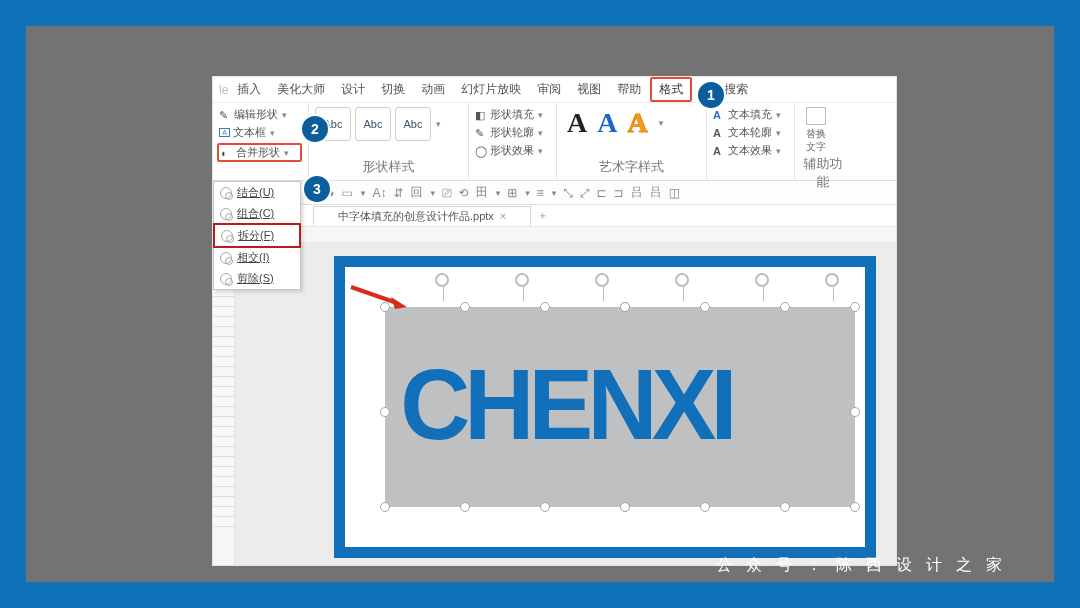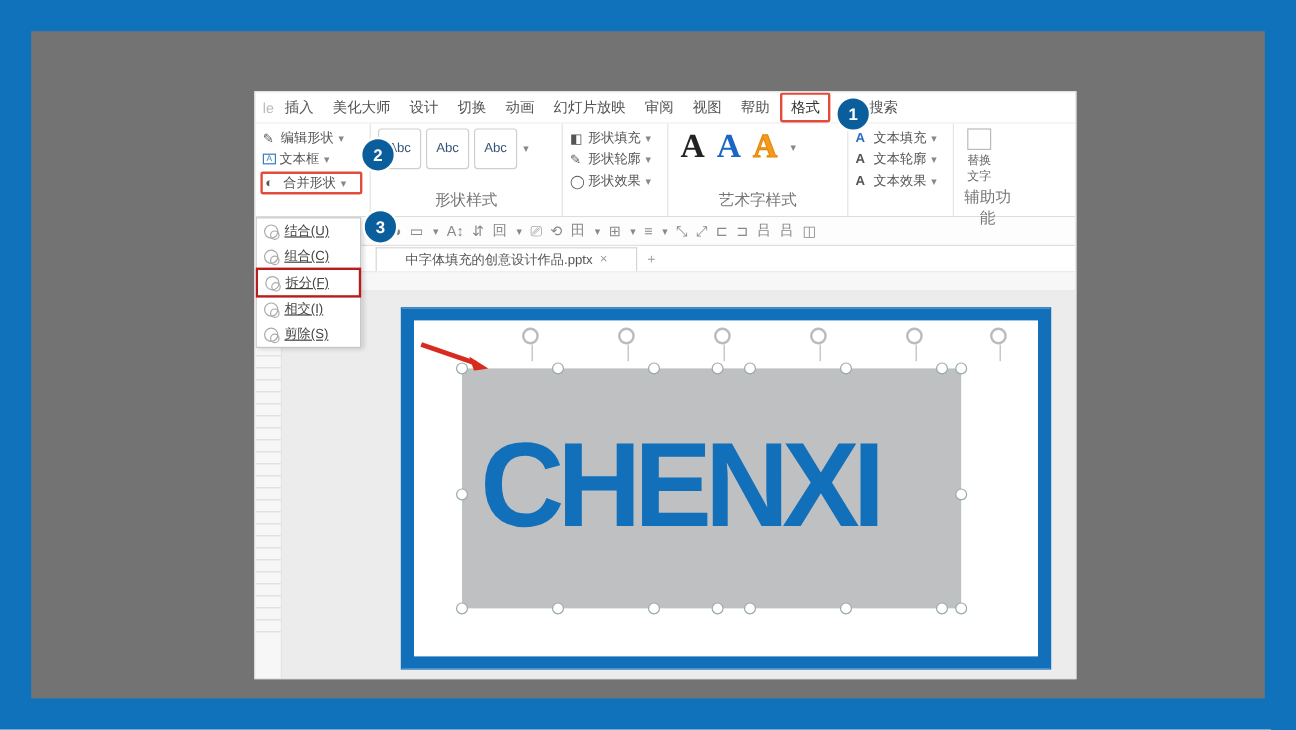--- a/index.html
+++ b/index.html
@@ -52,21 +52,21 @@
   .doctab .x{color:#999;}
   .doctab .plus{margin-left:6px;color:#999;}
 
   
   .canvas-wrap{position:absolute;left:0;top:150px;right:0;bottom:0;display:flex;}
   .vruler{width:22px;background:#f7f7f7;border-right:1px solid #e4e4e4;}
   .vruler .tick{height:10px;border-bottom:1px solid #dcdcdc;}
   .hruler{position:absolute;left:22px;top:0;right:0;height:16px;background:#f7f7f7;border-bottom:1px solid #e4e4e4;}
   .stage{flex:1;background:#ececec;position:relative;padding-top:16px;}
   .page{position:absolute;left:100px;top:30px;width:540px;height:300px;background:#fff;border:10px solid #126fb9;box-shadow:0 0 0 1px #126fb9;}
-  .sel{position:absolute;left:40px;top:40px;width:416px;height:200px;background:#bfc0c2;}
+  .sel{position:absolute;left:40px;top:40px;width:470px;height:200px;background:#bfc0c2;}
   .sel .h{position:absolute;width:10px;height:10px;background:#fff;border:1px solid #9aa;border-radius:50%;}
   .chentxt{position:absolute;left:10px;top:40px;font-size:100px;font-weight:800;letter-spacing:-6px;color:#126fb9;font-family:Arial,Helvetica,sans-serif;transform:scaleX(.97);}
   .rot{position:absolute;width:14px;height:14px;border:2px solid #bbb;border-radius:50%;top:-34px;}
   .rot::after{content:"";position:absolute;width:1px;height:14px;background:#bbb;left:6px;top:12px;}
 
   .arrow{position:absolute;left:134px;top:206px;width:60px;height:26px;z-index:4;}
 
   .badge{position:absolute;width:26px;height:26px;background:#0b5e9c;border-radius:50%;color:#fff;font-weight:700;display:flex;align-items:center;justify-content:center;font-size:14px;z-index:6;box-shadow:0 0 0 2px #fff;}
 
   .footer{position:absolute;right:38px;bottom:6px;color:#fff;font-size:16px;letter-spacing:14px;}
@@ -318,13 +318,14 @@
       <line x1="4" y1="4" x2="50" y2="20" stroke="#d82a1f" stroke-width="4"></line>
       <polygon points="60,24 44,14 48,26" fill="#d82a1f"></polygon>
     </svg>
 
   </div>
 
   <div class="badge" style="left:672px;top:56px">1</div>
   <div class="badge" style="left:276px;top:90px">2</div>
   <div class="badge" style="left:278px;top:150px">3</div>
 
+  <div class="footer">公众号：陈西设计之家</div>
 </div>
 
 </body></html>

